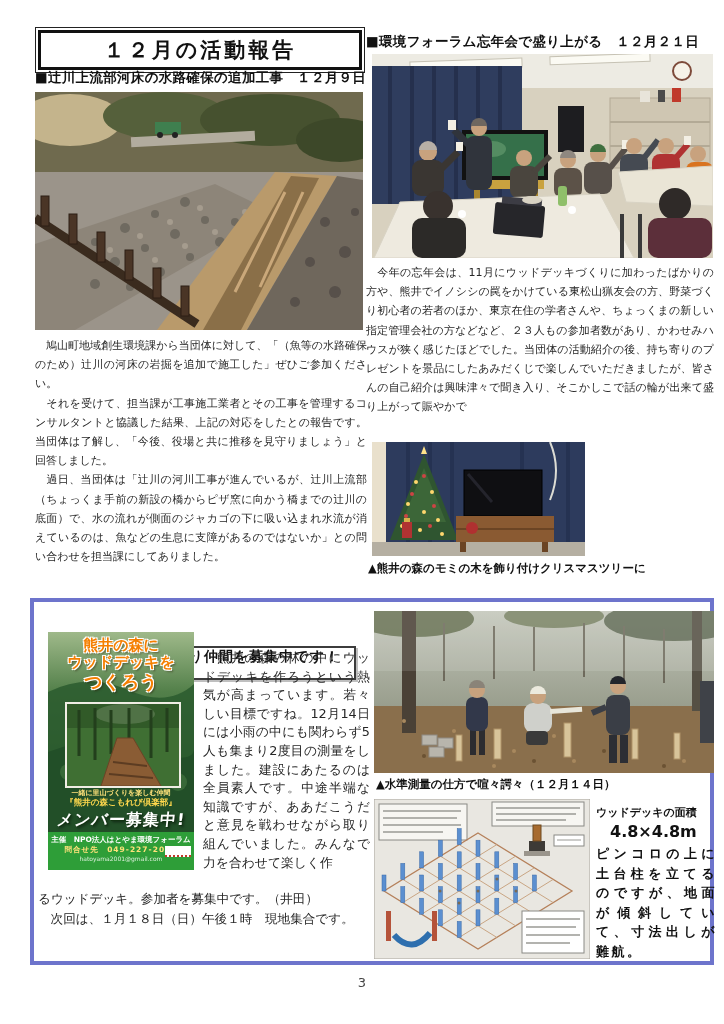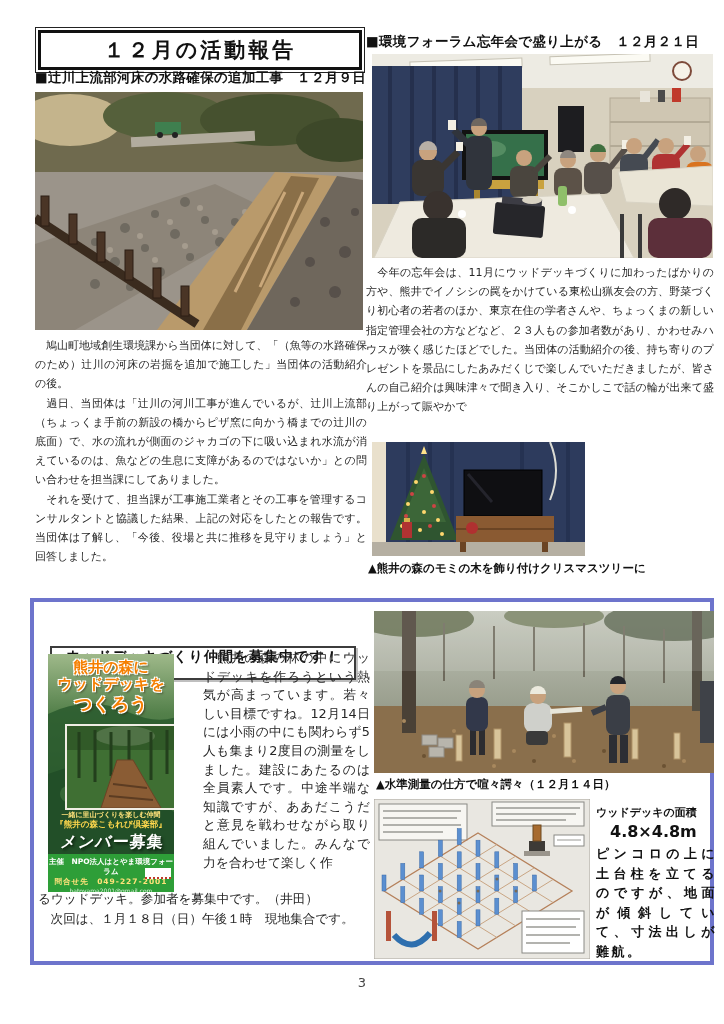--- a/index.html
+++ b/index.html
@@ -11,21 +11,21 @@
   .masthead{left:38px;top:30px;width:318px;height:34px;display:flex;align-items:center;justify-content:center;
     border:3px solid #111;outline:1px solid #222;outline-offset:2px;background:#fff;
     font-size:21px;font-weight:bold;letter-spacing:3px;color:#111;}
   .sec-head{font-size:13.5px;font-weight:bold;color:#111;letter-spacing:.3px;white-space:nowrap;}
   .body-block{font-size:11px;line-height:19.2px;}
   .side-text{font-size:12.6px;line-height:19.6px;}
   .caption{font-size:11.5px;font-weight:bold;color:#111;}
   .recruit-box{left:30px;top:598px;width:684px;height:367px;border:4px solid #6d74cc;box-sizing:border-box;background:#fff;}
   .recruit-title{left:50px;top:646px;width:302px;height:30px;display:flex;justify-content:center;
     border:2px solid #3c3c3c;box-shadow:2px 2px 0 rgba(0,0,0,.25);font-size:14px;font-weight:bold;color:#111;letter-spacing:1px;background:#fff;}
-  .poster{left:48px;top:654px;width:126px;height:238px;overflow:hidden;background:#2e5c2e;}
+  .poster{left:48px;top:632px;width:146px;height:238px;overflow:hidden;background:#2e5c2e;}
   .poster .layer{position:absolute;left:0;width:100%;text-align:center;}
   .headline{top:5px;font-weight:800;color:#f57f00;line-height:1.15;
     text-shadow:-1px -1px 0 #fff,1px -1px 0 #fff,-1px 1px 0 #fff,1px 1px 0 #fff,2px 2px 2px rgba(40,20,0,.5);}
   .headline .l1,.headline .l2{font-size:15px;display:block;}
   .headline .l3{font-size:18px;display:block;}
   .inset{left:17px;top:70px;border:2px solid #f0ede4;}
   .sub1{top:156px;font-size:7px;font-weight:bold;color:#ffe27a;}
   .sub2{top:165px;font-size:8.5px;font-weight:bold;color:#ffd84d;}
   .recruit-label{top:178px;font-size:16px;font-weight:800;color:#fff;letter-spacing:1px;transform:skewX(-6deg);
     text-shadow:1px 1px 0 #123312,2px 2px 3px rgba(0,0,0,.6);}
@@ -110,23 +110,23 @@
       <rect x="6" y="104" width="8" height="30"></rect>
         <rect x="34" y="122" width="8" height="30"></rect>
       <rect x="62" y="140" width="8" height="30"></rect>
         <rect x="90" y="158" width="8" height="30"></rect>
       <rect x="118" y="176" width="8" height="30"></rect>
         <rect x="146" y="194" width="8" height="30"></rect>
     </g>
   </svg>
 
   <div class="abs jp body-block" style="left:35px;top:336px;width:332px;">
-    <p>　鳩山町地域創生環境課から当団体に対して、「（魚等の水路確保のため）辻川の河床の岩掘を追加で施工した」当団体の活動紹介の後。</p>
+    <p>　鳩山町地域創生環境課から当団体に対して、「（魚等の水路確保のため）辻川の河床の岩掘を追加で施工した」ぜひご参加ください。</p>
+    <p>　それを受けて、担当課が工事施工業者とその工事を管理するコンサルタントと協議した結果、上記の対応をしたとの報告です。当団体は了解し、「今後、役場と共に推移を見守りましょう」と回答しました。</p>
     <p>　過日、当団体は「辻川の河川工事が進んでいるが、辻川上流部（ちょっくま手前の新設の橋からピザ窯に向かう橋までの辻川の底面）で、水の流れが側面のジャカゴの下に吸い込まれ水流が消えているのは、魚などの生息に支障があるのではないか」との問い合わせを担当課にしてありました。</p>
-    <p>　それを受けて、担当課が工事施工業者とその工事を管理するコンサルタントと協議した結果、上記の対応をしたとの報告です。当団体は了解し、「今後、役場と共に推移を見守りましょう」と回答しました。</p>
   </div>
 
   <div class="abs sec-head" style="left:366px;top:33px;">■環境フォーラム忘年会で盛り上がる　１２月２１日</div>
 
   <svg class="abs" style="left:372px;top:54px;" width="341" height="204" viewBox="0 0 341 204">
     <rect width="341" height="204" fill="#d8d1bf"></rect>
     <rect width="341" height="34" fill="#edebe3"></rect>
     <rect x="38" y="6" width="112" height="9" fill="#fbfaf3" stroke="#c6c2b4" transform="rotate(-2 94 10)"></rect>
     <rect x="178" y="1" width="100" height="8" fill="#fbfaf3" stroke="#c6c2b4" transform="rotate(-2 228 5)"></rect>
     <circle cx="310" cy="17" r="9" fill="#f6f2e8" stroke="#7d4a3a" stroke-width="2"></circle>

